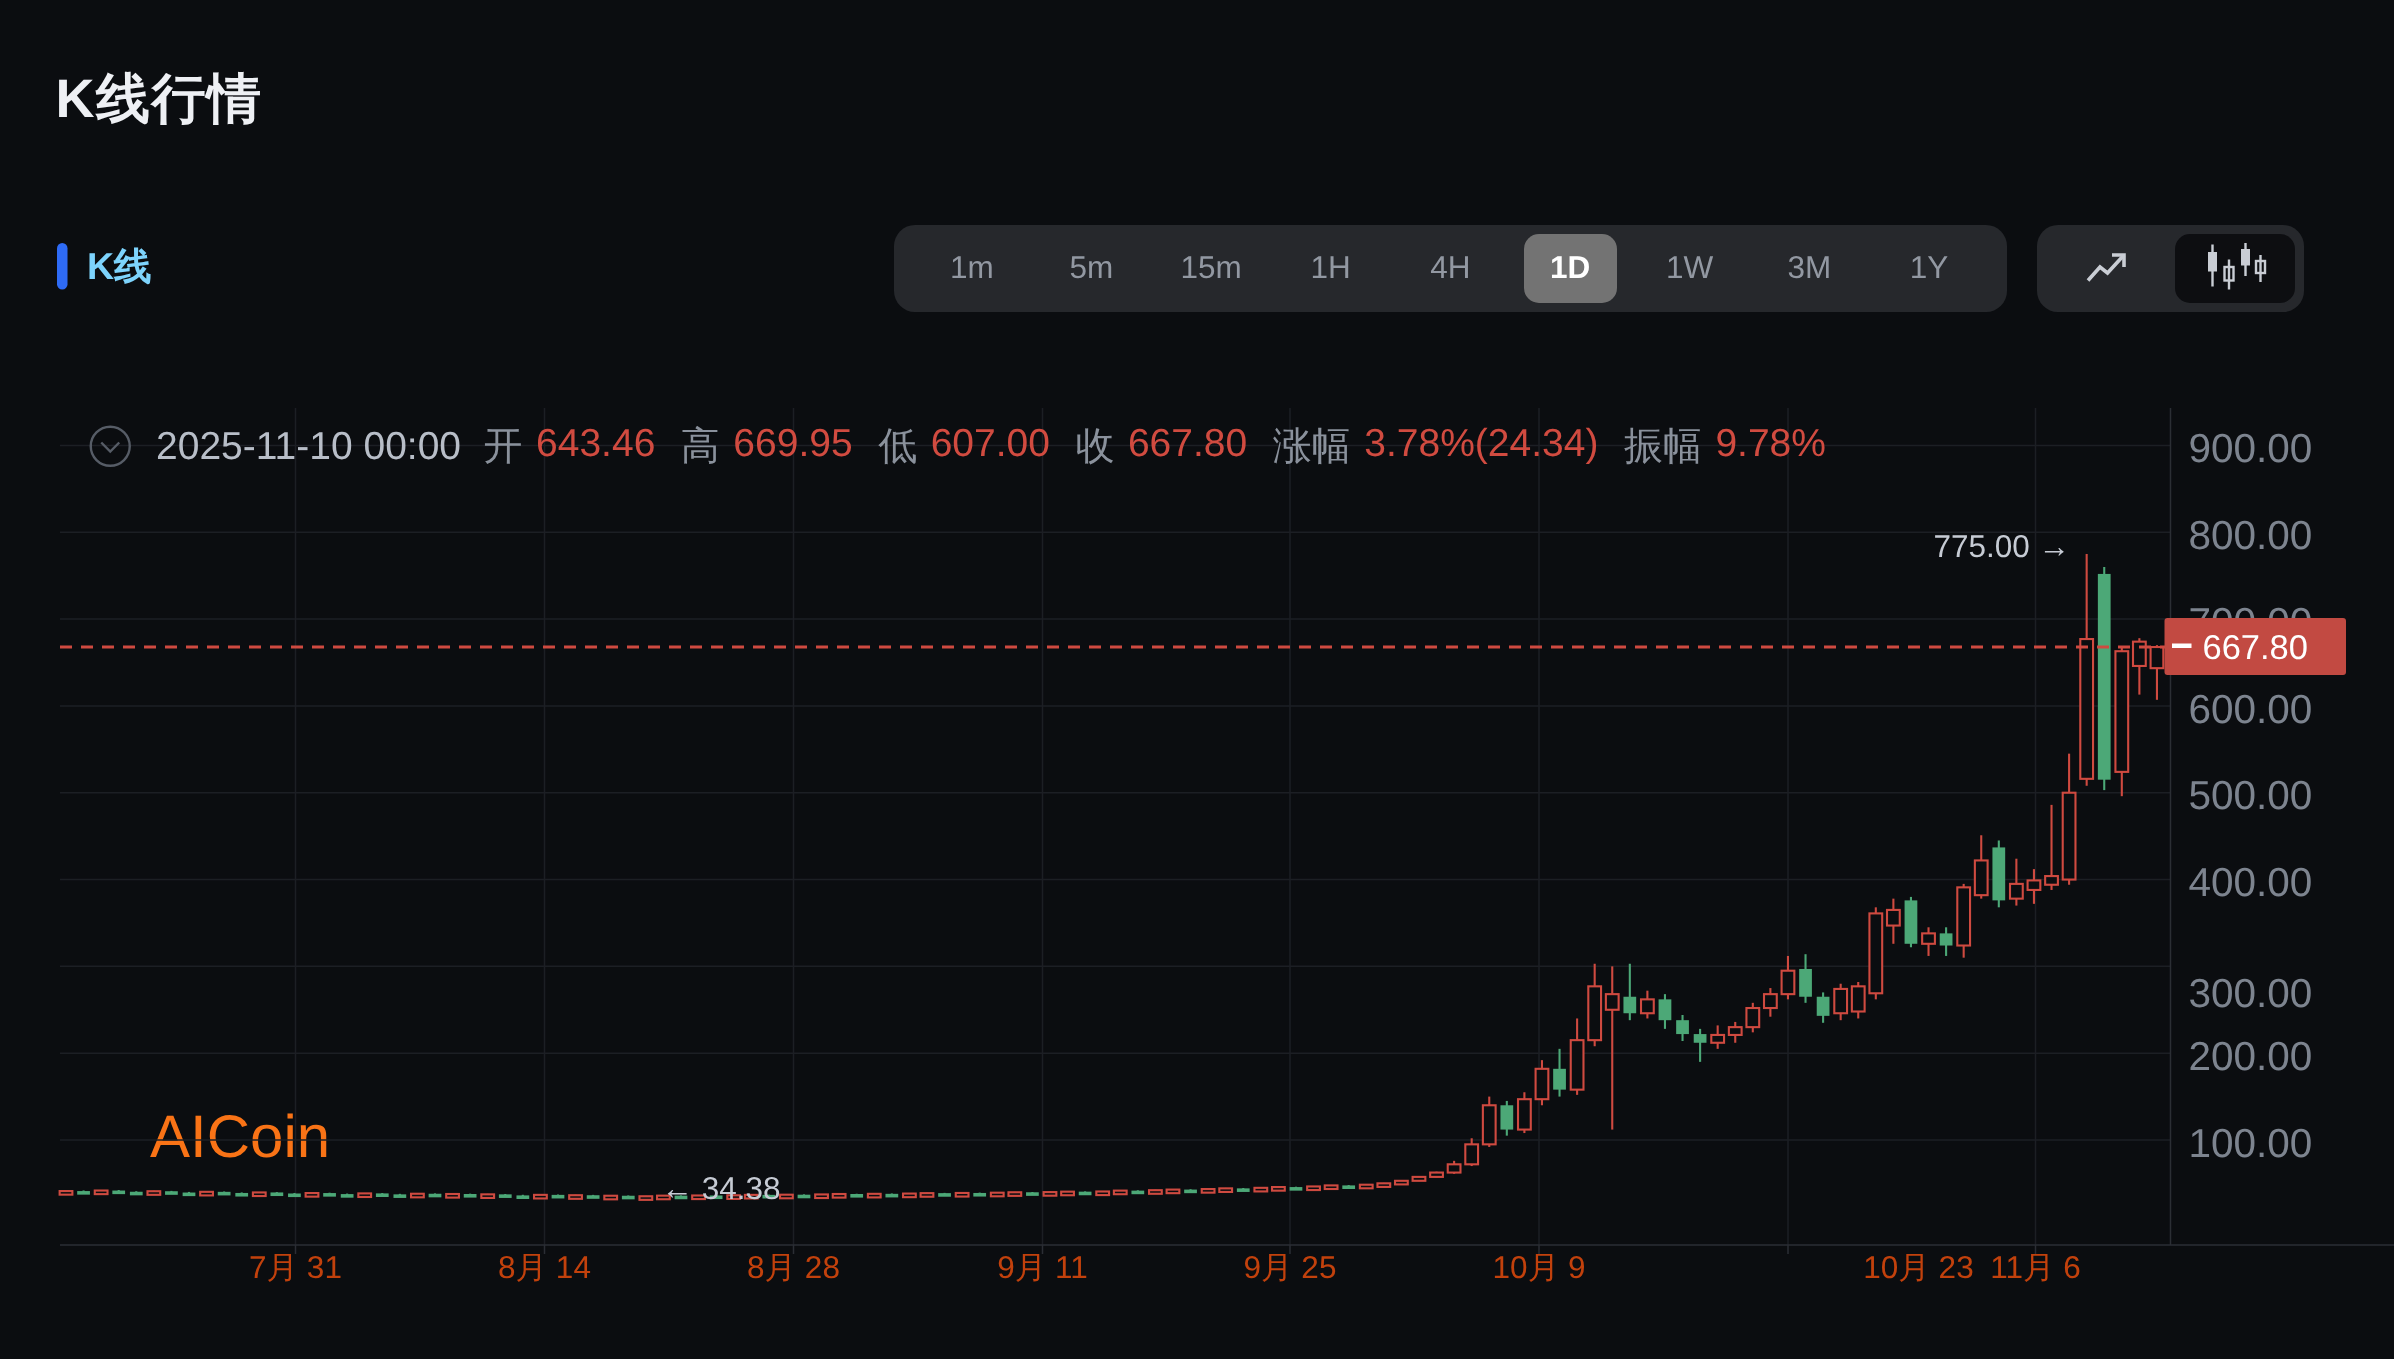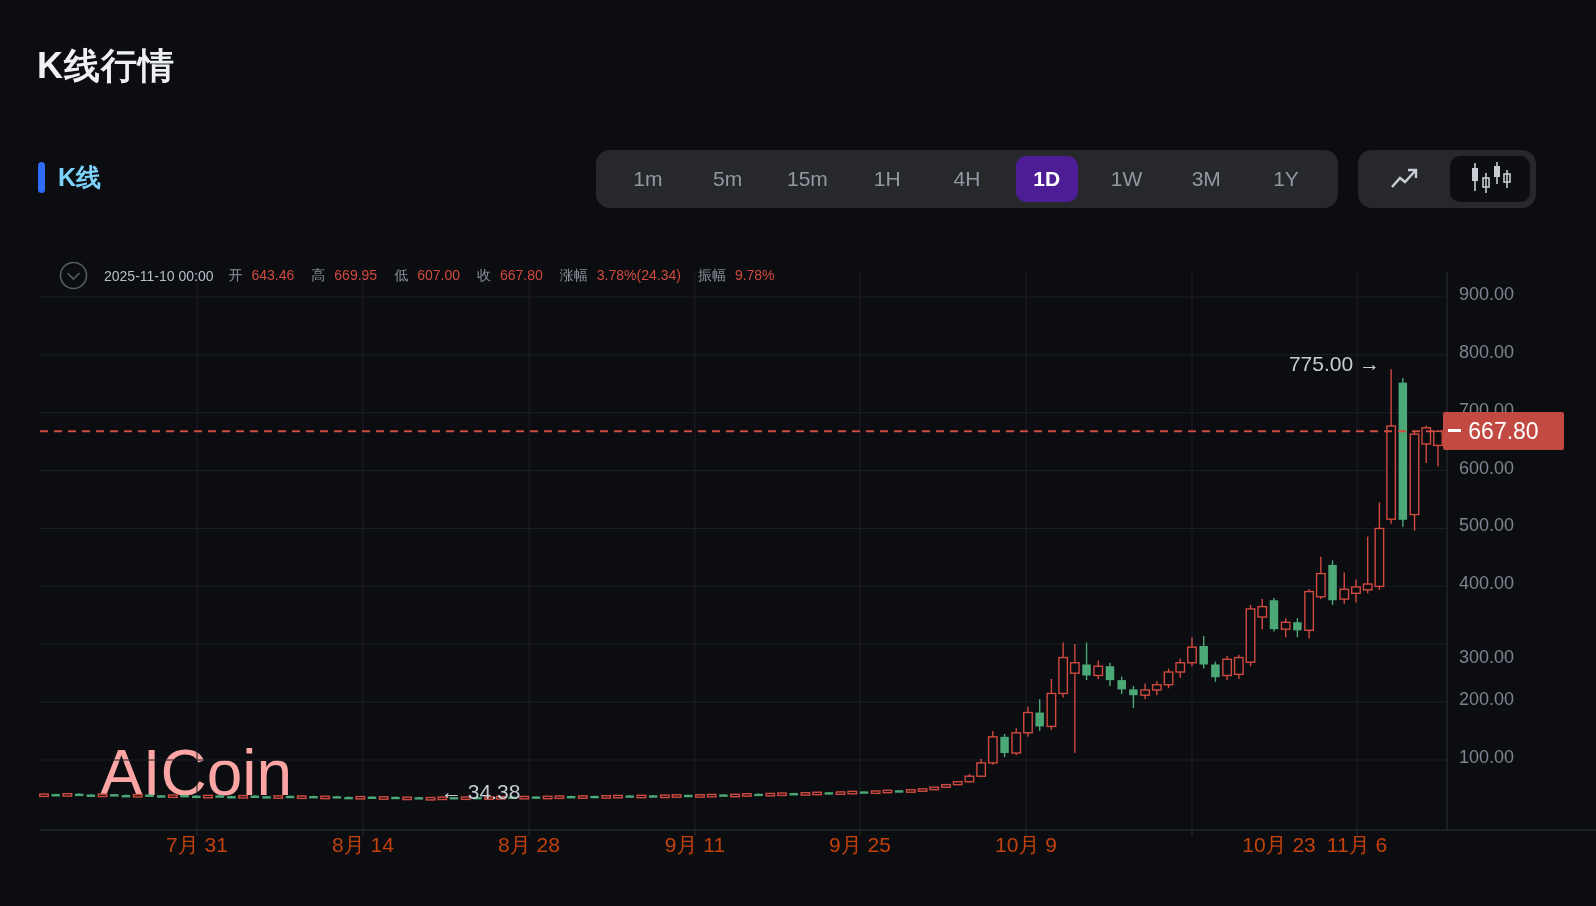--- a/index.html
+++ b/index.html
@@ -7,39 +7,39 @@
        font-family:"Liberation Sans",sans-serif;color:#eef0f4}
   .page-title{position:absolute;left:37px;top:18px;font-size:36px;font-weight:700;letter-spacing:1px}
   .legend-row{position:absolute;left:38px;top:161px;display:flex;align-items:center;gap:13px}
   .accent-bar{width:7px;height:31px;border-radius:4px;background:#2e6bf6}
   .legend-label{font-size:25px;font-weight:600;color:#7dd3fc}
   .tf-group{position:absolute;left:596px;top:150px;width:742px;height:58px;background:#26282c;
             border-radius:14px;display:flex;align-items:center;justify-content:space-around;
             padding:0 12px;box-sizing:border-box}
   button.tf{background:none;border:none;color:#9298a2;font-size:21px;height:46px;min-width:62px;
             border-radius:10px;cursor:pointer;font-family:inherit}
-  button.tf.sel{background:#4c1d95;color:#ffffff;font-weight:600}
+  button.tf.sel{background:#737373;color:#ffffff;font-weight:600}
   .type-group{position:absolute;left:1358px;top:150px;width:178px;height:58px;background:#26282c;
               border-radius:14px;display:flex;align-items:center;justify-content:space-evenly}
   .type-btn{width:80px;height:46px;border-radius:10px;background:none;border:none;display:flex;
             align-items:center;justify-content:center;cursor:pointer}
   .type-btn.sel{background:#0d0e11}
-  .info-bar{position:absolute;left:58px;top:260px;display:flex;align-items:center;gap:15px;
-            font-size:14px;z-index:5;white-space:nowrap}
+  .info-bar{position:absolute;left:58px;top:280px;display:flex;align-items:center;gap:15px;
+            font-size:26px;z-index:5;white-space:nowrap}
   .circle-icon{width:31px;height:31px;display:inline-flex}
   .datetime{color:#b8bec8}
   .seg{display:inline-flex;gap:9px}
   .lab{color:#8a919c}
   .val{color:#d14b40}
   #chart{position:absolute;left:0;top:0;z-index:1}
   #y-axis{position:absolute;left:1459px;top:0;width:137px;height:906px;z-index:2}
-  .ytick{position:absolute;left:0;font-size:18px;color:#7d848f}
+  .ytick{position:absolute;left:0;font-size:27px;color:#7d848f}
   #x-axis{position:absolute;left:0;top:831px;width:1596px;height:40px;z-index:2}
   .xtick{position:absolute;transform:translateX(-50%);font-size:21px;color:#c2410c;white-space:nowrap}
-  .watermark{position:absolute;left:100px;top:736px;font-size:64px;font-weight:500;color:#fca5a5;z-index:0}
+  .watermark{position:absolute;left:100px;top:736px;font-size:40px;font-weight:500;color:#f97316;z-index:0}
   .price-tag{position:absolute;left:1443px;width:121px;height:38px;background:#c24a42;border-radius:2px;
              display:flex;align-items:center;justify-content:center;z-index:6;color:#fff;font-size:23px}
   .price-tag .dash{position:absolute;left:5px;top:17px;width:13px;height:3px;background:#fff}
 </style>
 </head>
 <body>
 
 <h1 class="page-title">K线行情</h1>
 
 <div class="legend-row">

